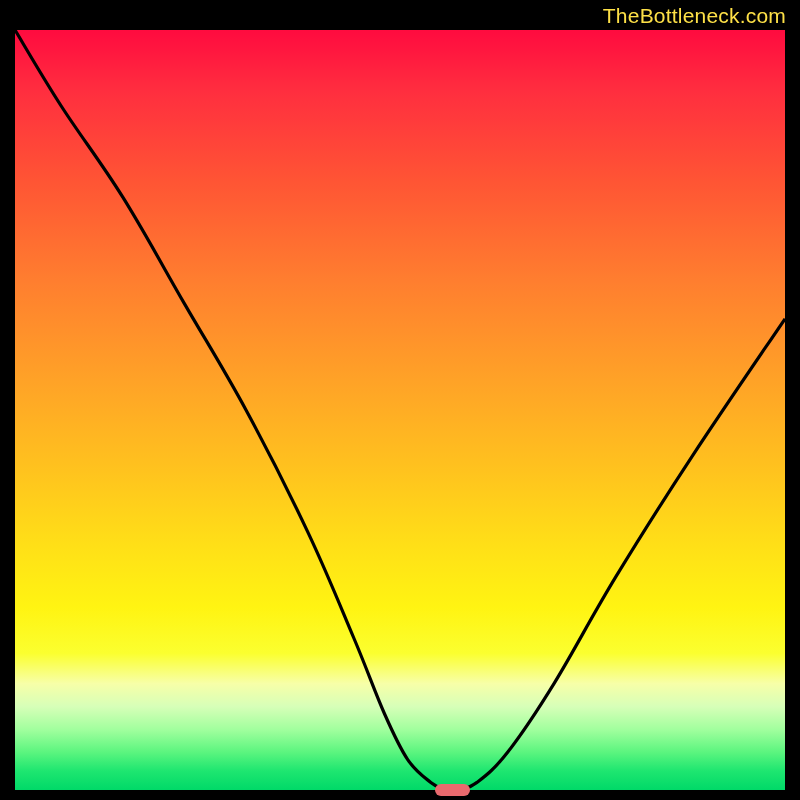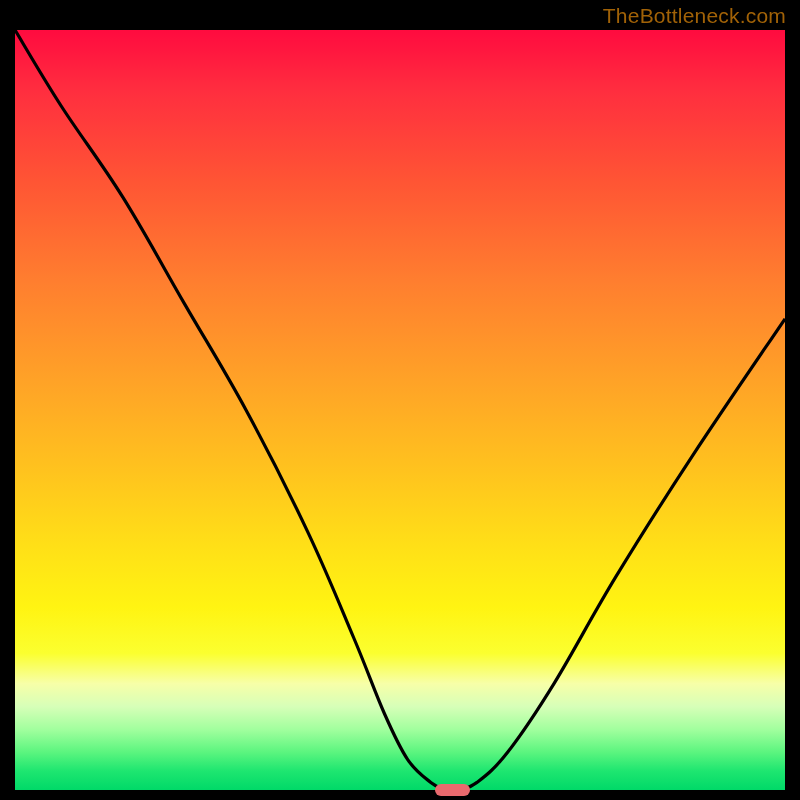--- a/index.html
+++ b/index.html
@@ -54,21 +54,21 @@
   }
   .marker {
     position: absolute;
     background: #e96a6e;
     border-radius: 8px;
   }
   .watermark {
     position: absolute;
     top: 4px;
     right: 14px;
-    color: #a16207;
+    color: #fde047;
     font-size: 21px;
     font-weight: 500;
     letter-spacing: 0.2px;
   }
 </style>
 </head>
 <body>
 
 <div class="frame">
   <div class="watermark">TheBottleneck.com</div>

